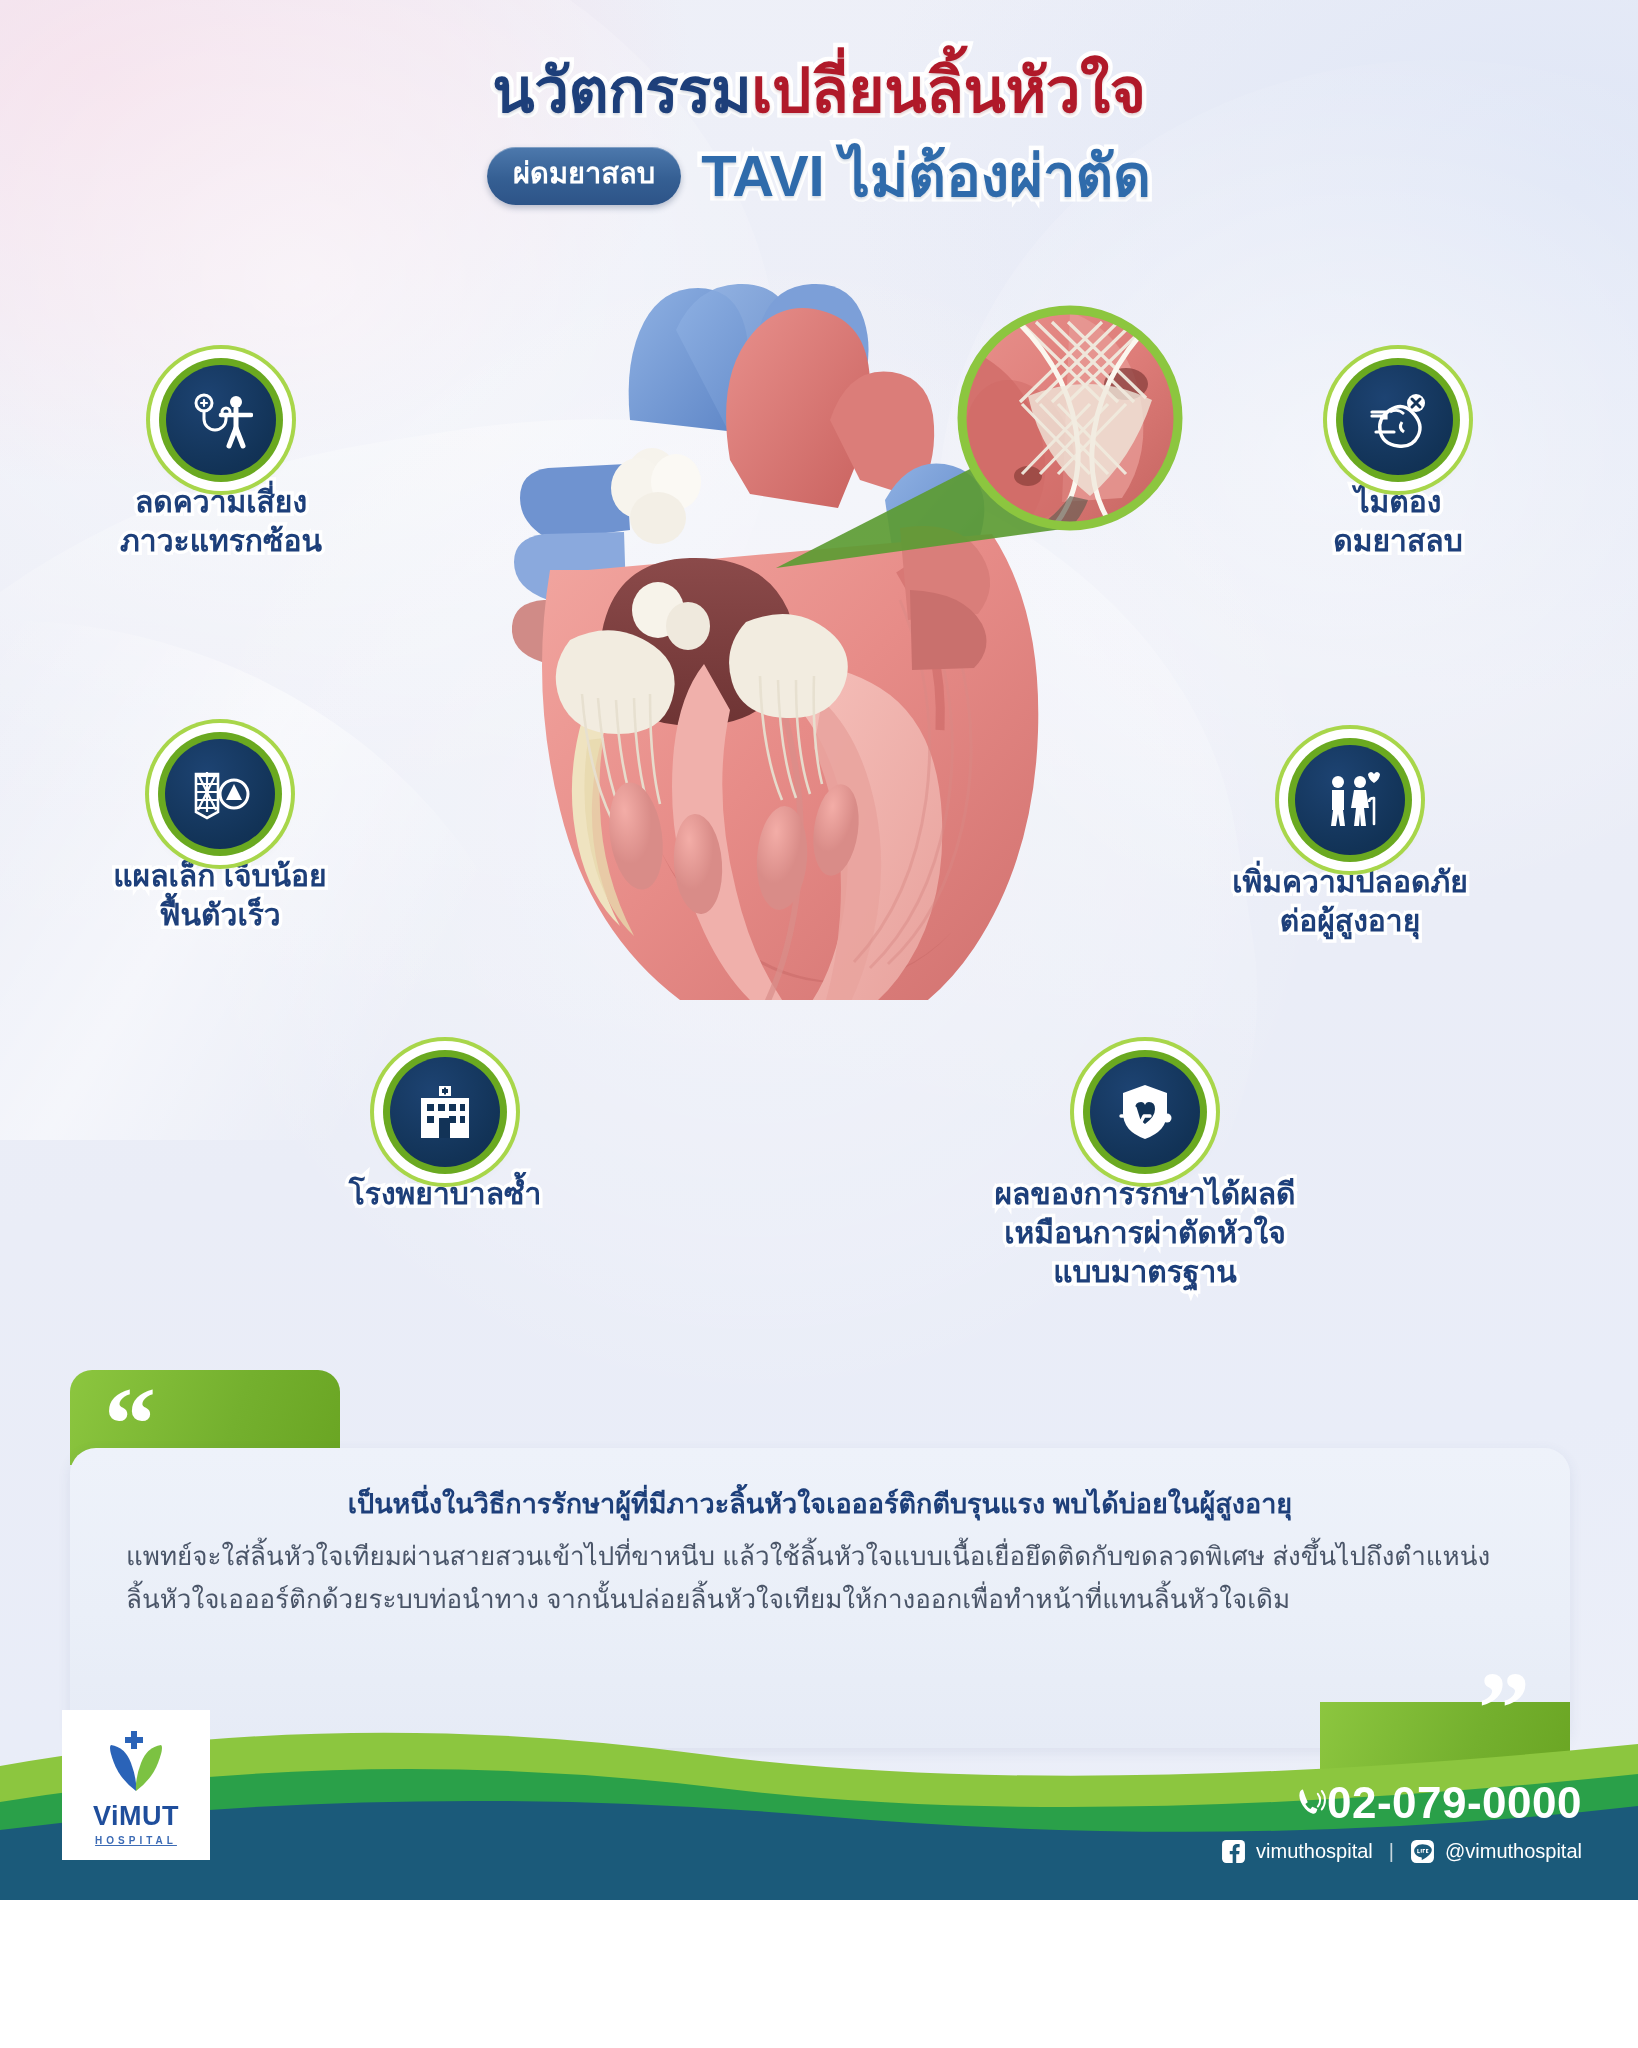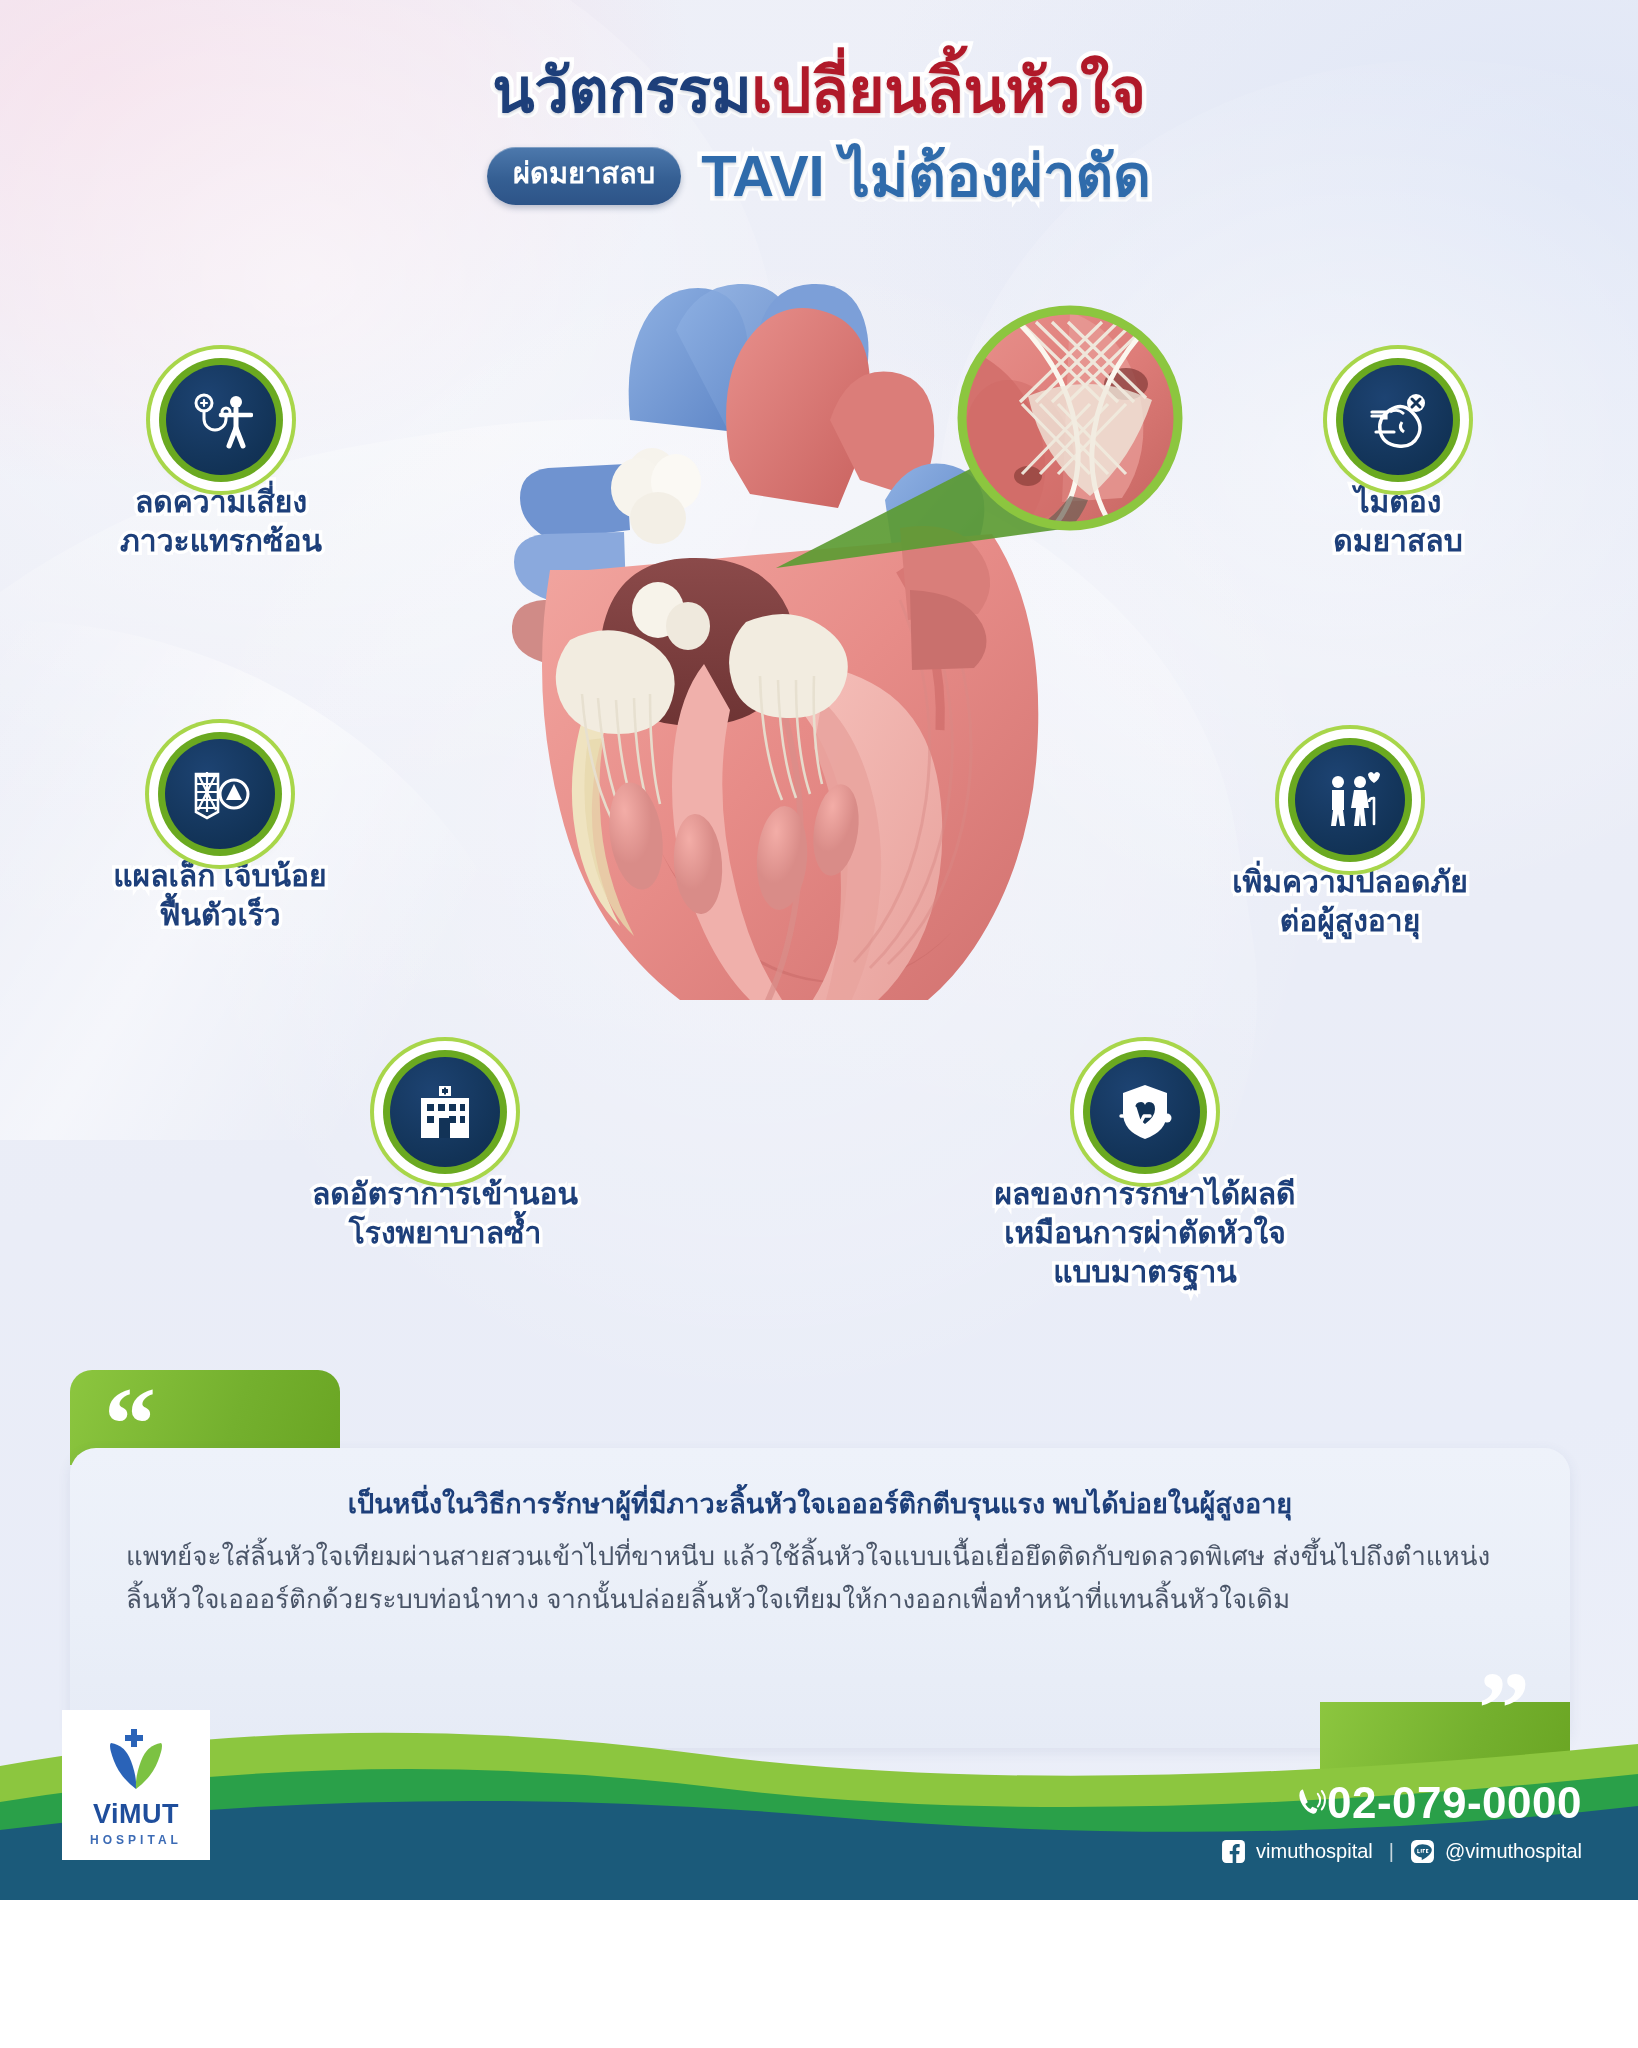--- a/index.html
+++ b/index.html
@@ -237,21 +237,21 @@
     z-index: 3;
   }
   .logo-mark { width: 70px; height: 72px; }
   .logo-word {
     margin-top: 6px;
     font-size: 27px; font-weight: 800; letter-spacing: 0.5px; color: #1f4e9c;
     line-height: 1;
   }
   .logo-sub {
     margin-top: 5px;
-    font-size: 12px; letter-spacing: 4px; color: #3c6bb5; font-weight: 600;
+    font-size: 10px; letter-spacing: 4px; color: #3c6bb5; font-weight: 600; text-decoration: underline;
   }
 
   .contact {
     position: absolute;
     right: 56px; bottom: 36px;
     text-align: right;
     color: #ffffff;
     z-index: 3;
   }
   .phone-row { display: flex; align-items: center; justify-content: flex-end; }
@@ -500,21 +500,20 @@
             <rect x="47" y="24" width="5" height="7"></rect>
             <rect x="14" y="36" width="7" height="7"></rect>
             <rect x="36" y="36" width="7" height="7"></rect>
             <rect x="47" y="36" width="5" height="7"></rect>
             <rect x="26" y="38" width="11" height="20"></rect>
           </g>
         </svg>
       </div>
     </div>
     <div class="feature-label">
-      <div>ลดอัตราการเข้านอน</div>
       <div>โรงพยาบาลซ้ำ</div>
     </div>
   </div>
 
   <div class="feature f-right1">
     <div class="badge-ring">
       <div class="badge-inner">
         <svg viewBox="0 0 64 64" aria-hidden="true">
           <path d="M24 22 q12 -8 22 2 q12 12 6 24 q-6 12 -20 10 q-16 -2 -18 -16 q-2 -12 10 -20z" fill="none" stroke="#fff" stroke-width="3.4"></path>
           <path d="M24 24 q8 -4 14 2" fill="none" stroke="#fff" stroke-width="2.6"></path>

